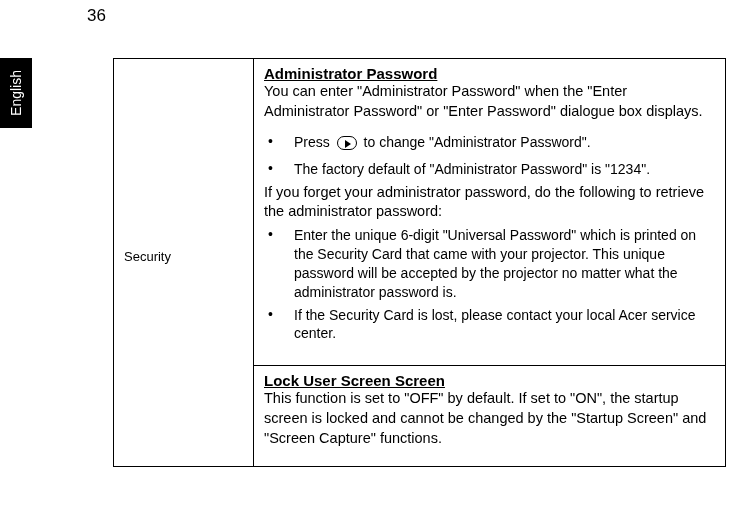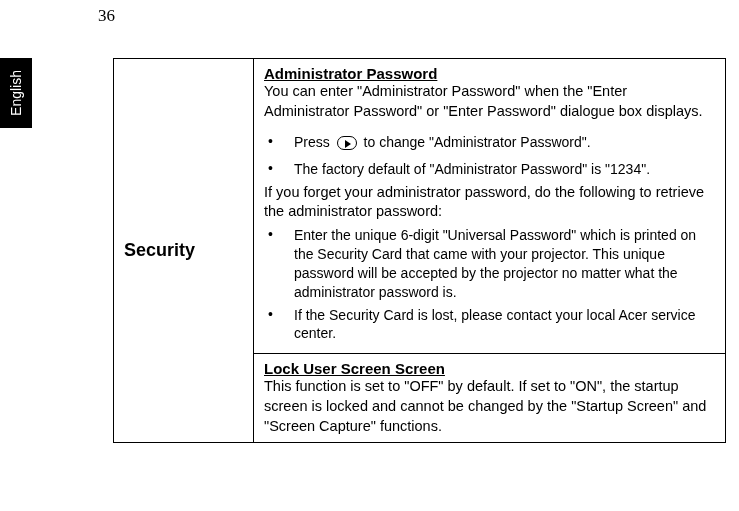--- a/index.html
+++ b/index.html
@@ -10,24 +10,23 @@
     height: 511px;
     font-family: "Arial", "Helvetica", sans-serif;
     font-size: 14px;
     background: #fff;
     color: #000;
     position: relative;
   }
   .page-number {
     position: absolute;
     top: 6px;
-    left: 98px;
+    left: 87px;
     font-size: 17px;
     font-weight: normal;
-    font-family: Liberation Serif, serif;
   }
   .lang-tab {
     position: absolute;
     top: 58px;
     left: 0;
     width: 32px;
     height: 70px;
     background: #000;
     color: #fff;
     font-size: 14px;
@@ -43,26 +42,26 @@
     position: absolute;
     top: 58px;
     left: 113px;
     width: 613px;
     border-collapse: collapse;
     border: 1.5px solid #000;
   }
   .manual-table td {
     border: 1.5px solid #000;
     vertical-align: middle;
-    padding: 6px 10px 6px 10px;
+    padding: 6px 10px 18px 10px;
   }
   .left-col {
     width: 140px;
-    font-weight: bold;
-    font-size: 18px;
+    font-weight: normal;
+    font-size: 13px;
     vertical-align: middle;
     margin-top: 36px;
   }
   .heading {
     font-weight: bold;
     text-decoration: underline;
     font-size: 15px;
   }
   .body-text {
     line-height: 1.35;

